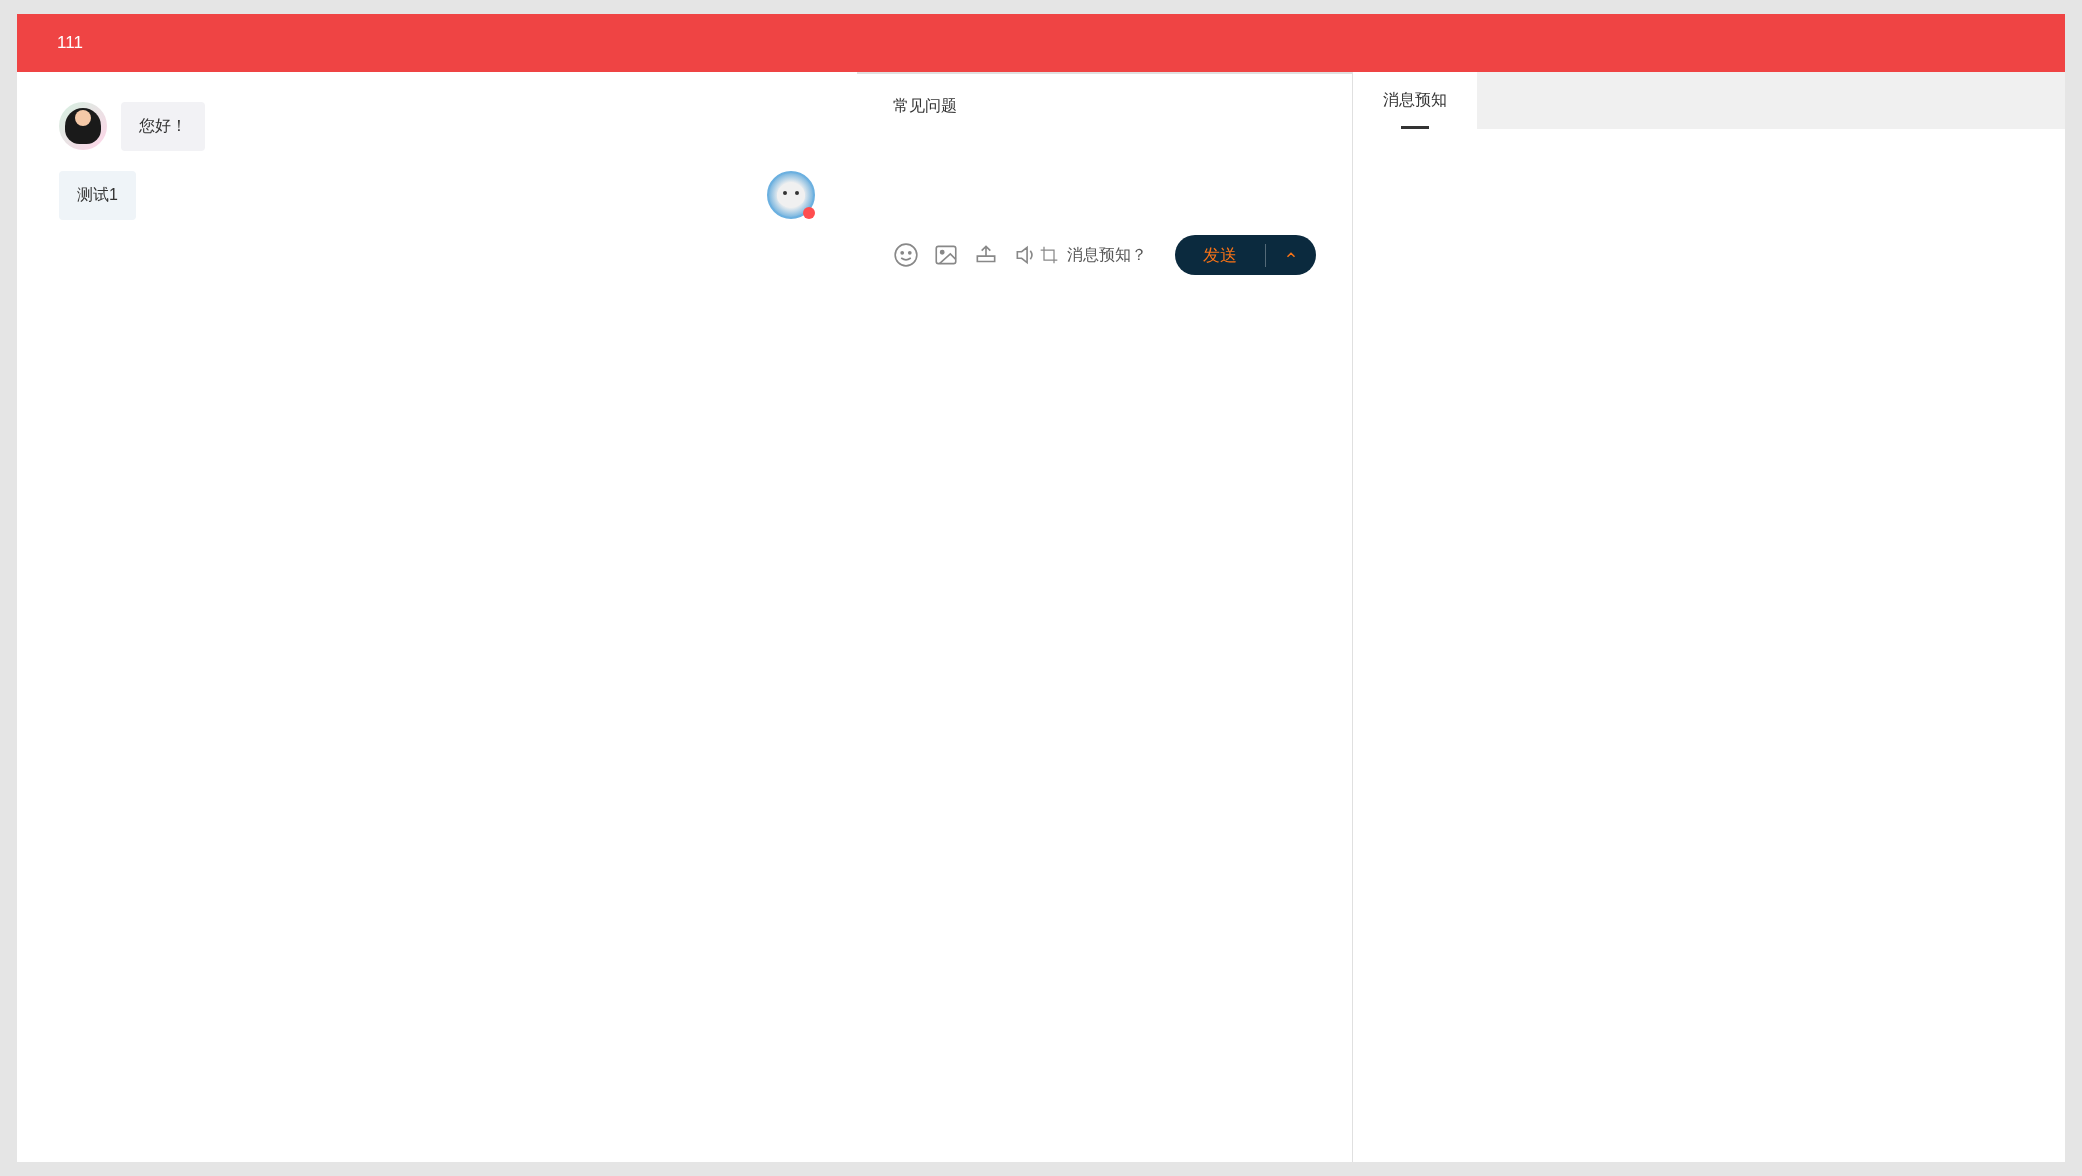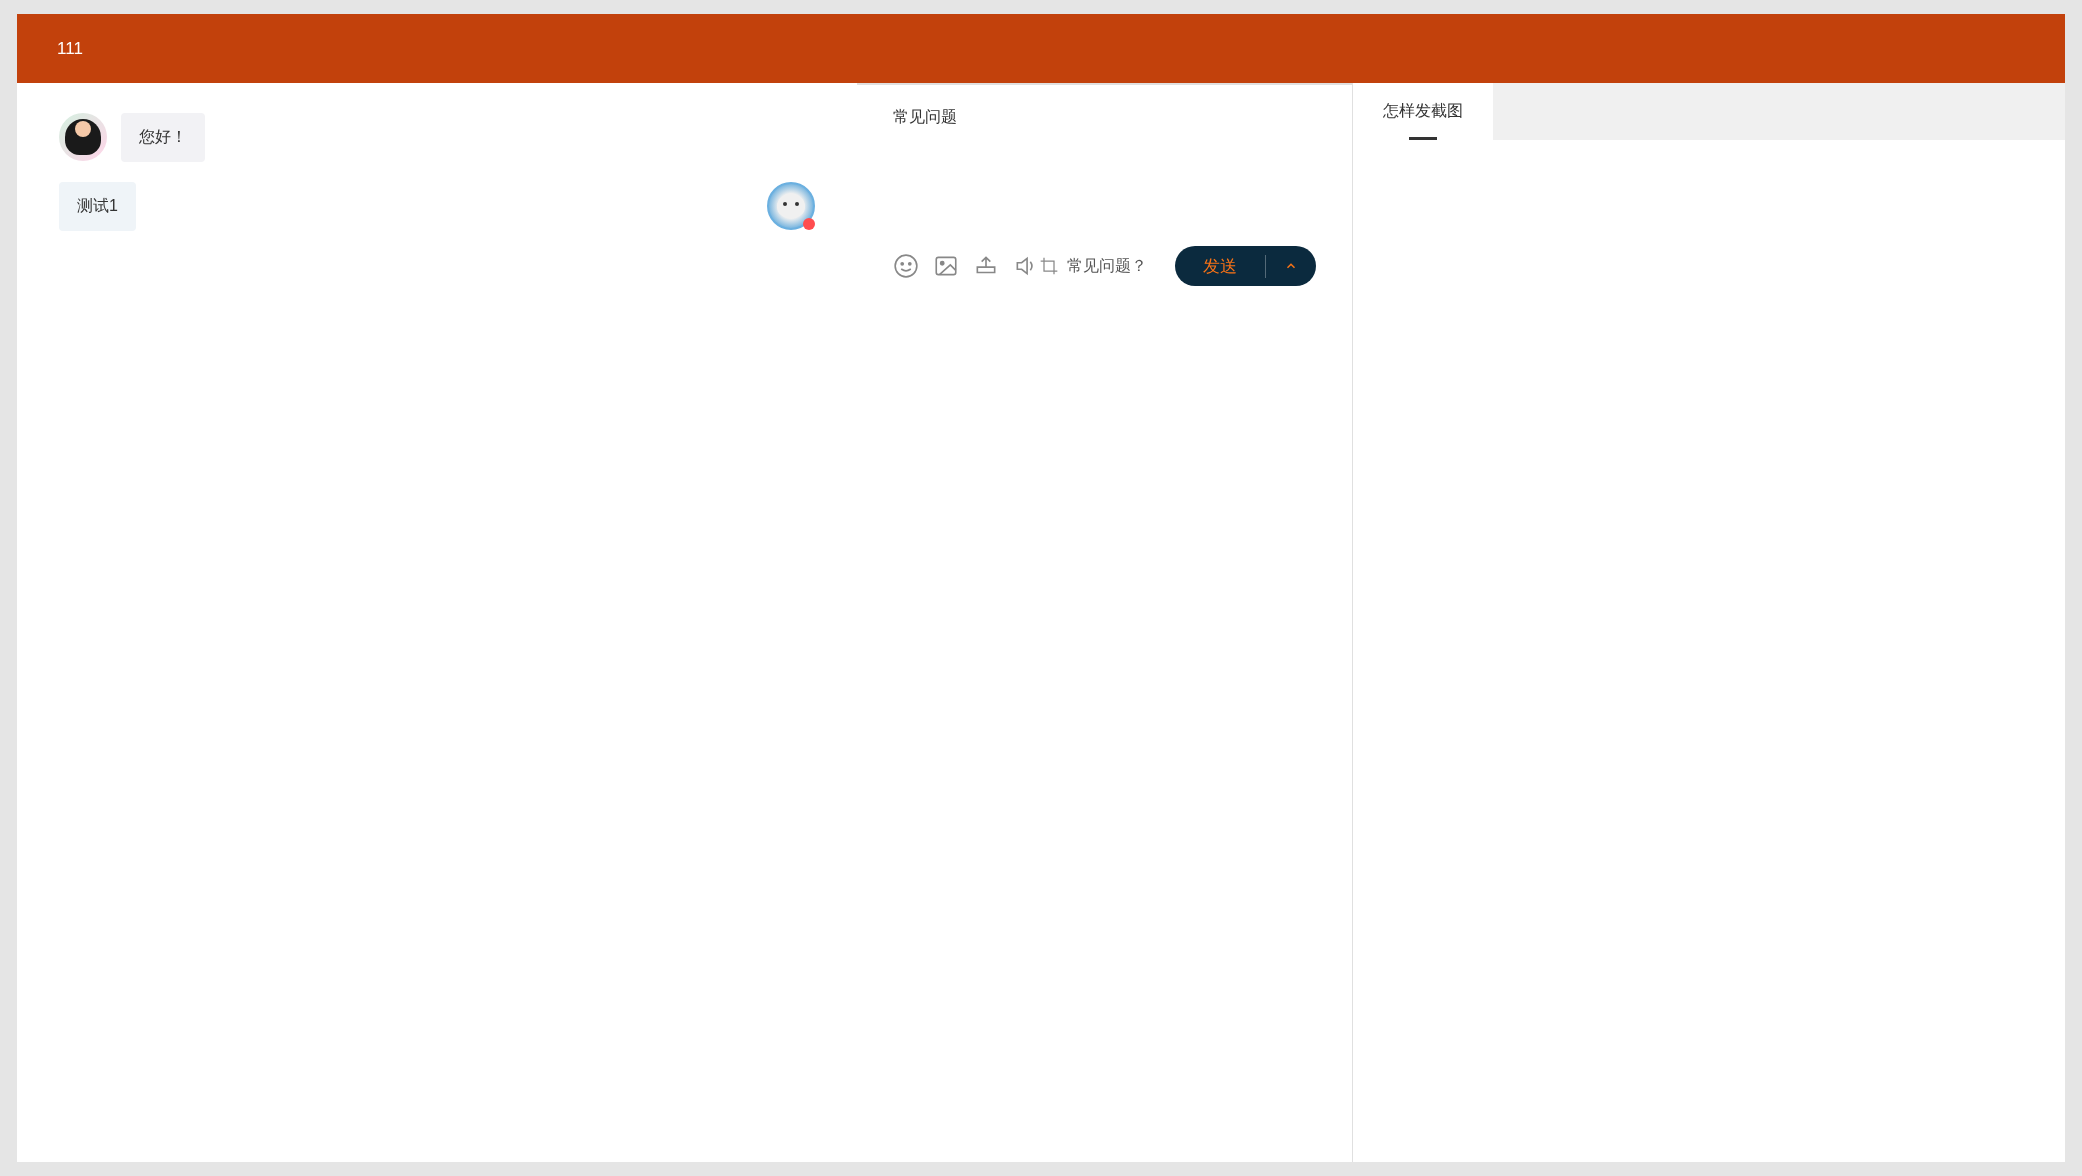--- a/index.html
+++ b/index.html
@@ -17,22 +17,22 @@
     .app-container {
       position: absolute;
       top: 14px;
       left: 17px;
       right: 17px;
       bottom: 14px;
       display: flex;
       flex-direction: column;
     }
     .header {
-      background: #c2410c;
-      height: 69px;
+      background: #ef4444;
+      height: 58px;
       display: flex;
       align-items: center;
       padding: 0 40px;
     }
     .header-title {
       color: #fff;
       font-size: 17px;
       font-weight: 500;
     }
     .main-content {
@@ -312,35 +312,35 @@
               </svg>
             </span>
           </div>
           <div class="toolbar-right">
             <div class="screenshot-hint">
               <span class="toolbar-icon" style="width:20px;height:20px">
                 <svg viewBox="0 0 24 24" fill="none" stroke="currentColor" stroke-width="1.5">
                   <path d="M6 2 L6 18 L22 18 M2 6 L18 6 L18 22"></path>
                 </svg>
               </span>
-              <span>常见问题？</span>
+              <span>消息预知？</span>
             </div>
             <button class="send-button">
               <span class="send-button-text">发送</span>
               <span class="send-button-arrow">
                 <svg width="14" height="14" viewBox="0 0 24 24" fill="none" stroke="currentColor" stroke-width="2.5">
                   <path d="M6 15 L12 9 L18 15"></path>
                 </svg>
               </span>
             </button>
           </div>
         </div>
       </div>
     </div>
 
     <div class="sidebar">
       <div class="sidebar-tabs">
-        <div class="tab active">怎样发截图</div>
+        <div class="tab active">消息预知</div>
       </div>
       <div class="sidebar-content"></div>
     </div>
   </div>
 </div>
 
 </body></html>

